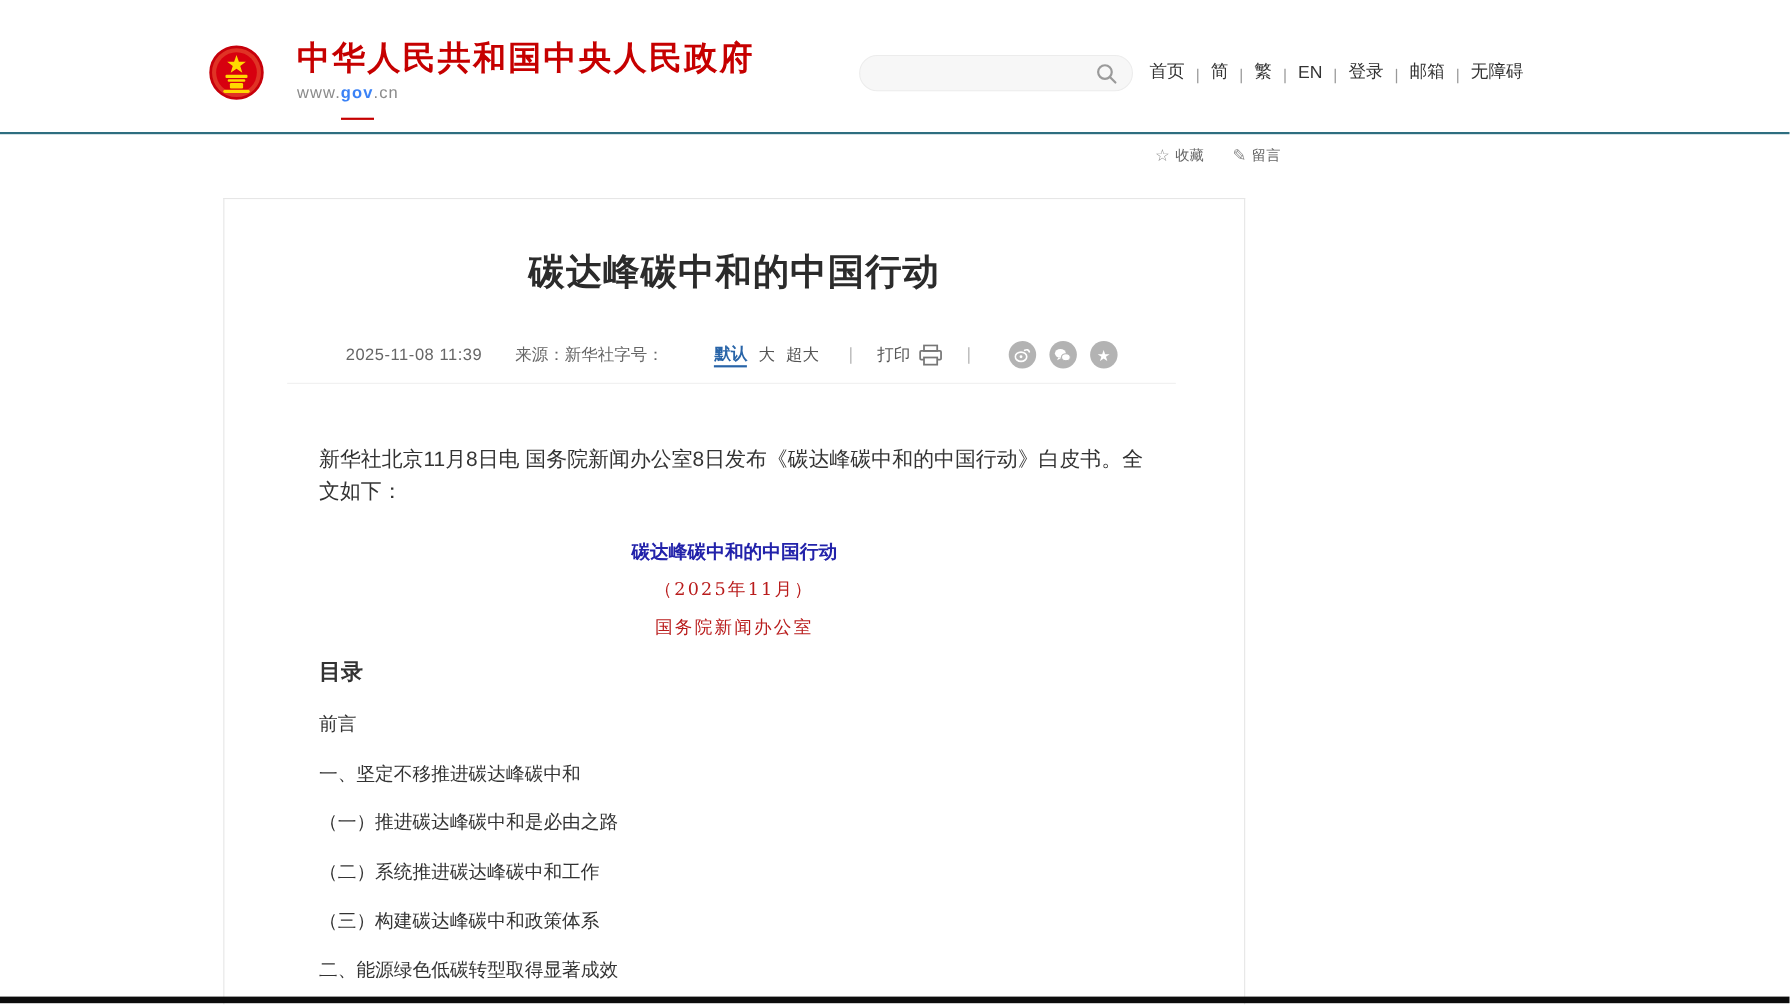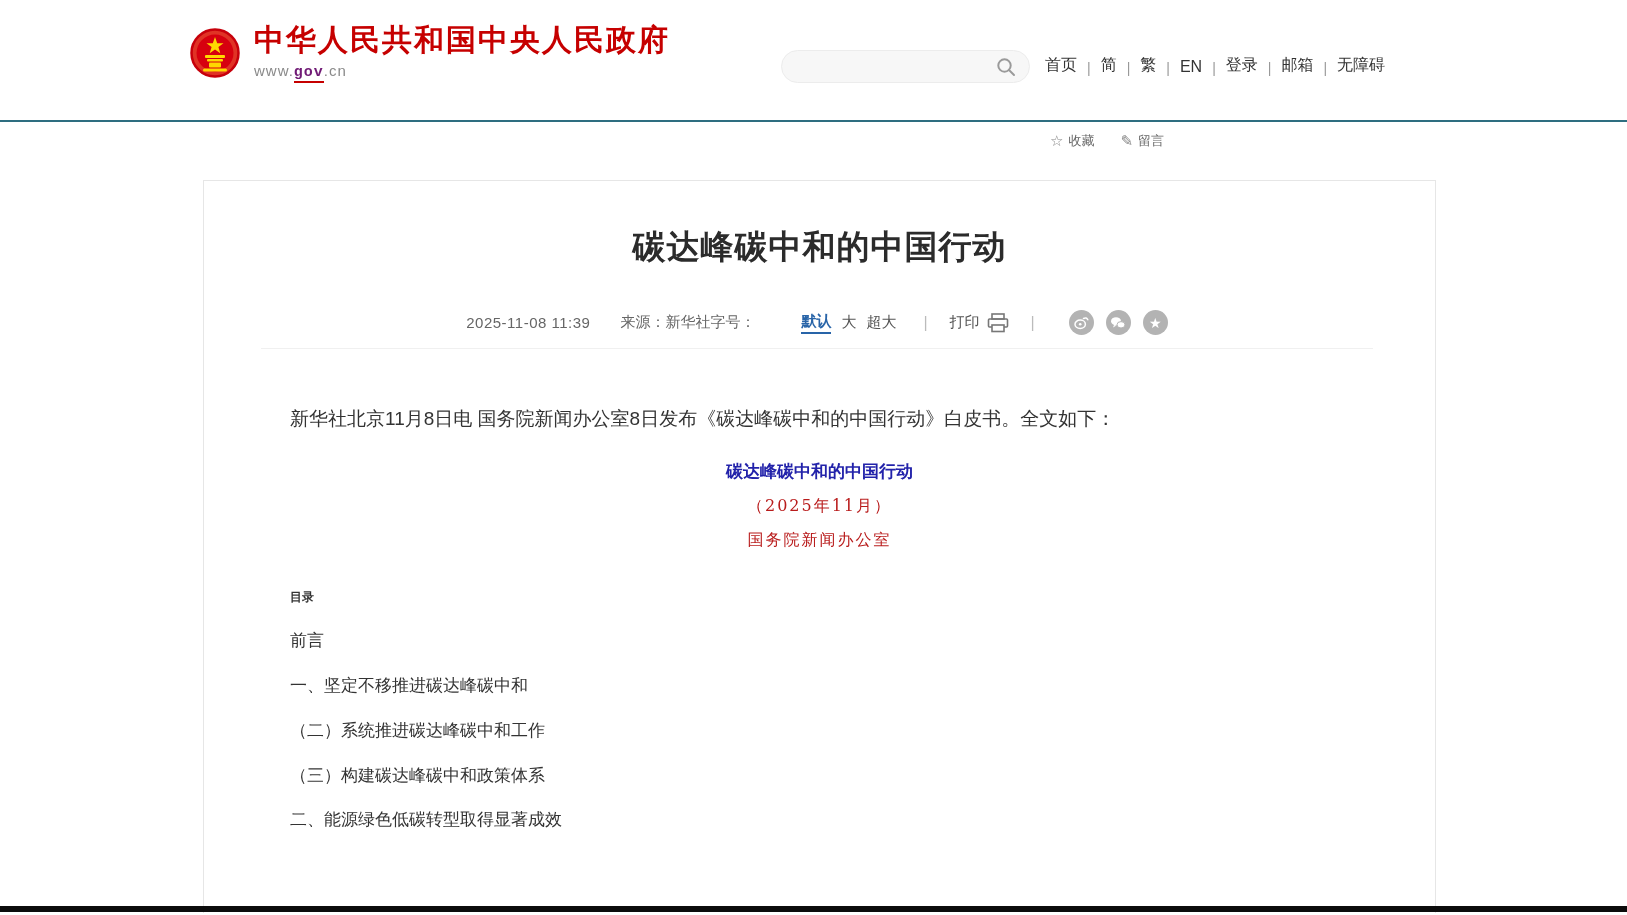--- a/index.html
+++ b/index.html
@@ -3,45 +3,45 @@
 <meta charset="utf-8">
 <style>
   * { margin:0; padding:0; box-sizing:border-box; }
   html,body { width:1627px; height:915px; background:#fff; overflow:hidden;
               font-family:"Liberation Sans","DejaVu Sans",sans-serif; }
   .page { position:relative; width:1627px; height:915px; background:#fff; }
 
   
   .header { position:absolute; left:0; top:0; width:100%; height:122px; background:#fff;
             border-bottom:2px solid #2e6e80; }
-  .logo-wrap { position:absolute; left:190px; top:24px; display:flex; align-items:flex-end; cursor:pointer; }
+  .logo-wrap { position:absolute; left:190px; top:38px; display:flex; align-items:flex-start; cursor:pointer;gap:16px; }
   .emblem { width:50px; height:56px; margin-right:14px; }
   .site-title { color:#c60000; font-size:30px; font-weight:bold; letter-spacing:2px; line-height:32px; }
   .site-url { font-size:15px; color:#8a8a8a; margin-top:6px; letter-spacing:1px; }
-  .site-url .hl { color:#701a75; font-weight:bold; border-bottom:2px solid #c60000; padding-bottom:0;font-family:Liberation Mono, monospace; }
+  .site-url .hl { color:#3b82f6; font-weight:bold; border-bottom:2px solid #c60000; padding-bottom:14px; }
 
   .search-box { position:absolute; left:781px; top:50px; width:249px; height:33px;
                 background:#f7f7f7; border:1px solid #ececec; border-radius:17px;
                 display:flex; align-items:center; padding:0 12px 0 18px; }
   .search-input { flex:1; border:none; outline:none; background:transparent; font-size:14px; color:#333; }
   .search-icon { width:22px; height:22px; cursor:pointer; }
 
   .top-nav { position:absolute; left:1045px; top:55px; display:flex; align-items:flex-end;
              font-size:16px; color:#333; white-space:nowrap; }
   .top-nav .nav-item { cursor:pointer; color:#333; }
   .top-nav .sep { color:#999; margin:0 10px; font-size:14px; }
 
   
   .actions { position:absolute; left:1050px; top:132px; display:flex; align-items:center;
              font-size:13px; color:#666; }
   .action { display:flex; align-items:center; cursor:pointer; margin-right:26px; }
   .action .ico { font-size:15px; color:#888; margin-right:5px; }
 
   
-  .content-box { position:absolute; left:203px; top:180px; width:1233px; height:733px;
+  .content-box { position:absolute; left:203px; top:180px; width:929px; height:733px;
                  background:#fff; border:1px solid #e6e6e6; border-bottom:none; }
   .article-title { margin-top:44px; text-align:center; font-size:33px; font-weight:600;
                    color:#2b2b2b; letter-spacing:1px; }
 
   .meta-row { margin:40px 62px 0 57px; display:flex; justify-content:center;
               align-items:center; padding-bottom:13px; border-bottom:1px solid #f0f0f0; }
   .meta-left { display:flex; align-items:center; font-size:15px; color:#666; }
   .meta-date { margin-right:30px; letter-spacing:0.5px; }
   .meta-right { display:flex; align-items:center; font-size:15px; color:#666; }
   .fs-label { margin-right:6px; }
@@ -55,21 +55,21 @@
                   display:flex; align-items:center; justify-content:center; cursor:pointer; }
   .share-circle svg { display:block; }
   .share-star { color:#fff; font-size:14px; line-height:1; }
 
   
   .article-body { padding:0 86px; color:#333; }
   .lead { margin-top:55px; font-size:19px; line-height:1.55; }
   .doc-title { margin-top:27px; text-align:center; font-size:17px; font-weight:bold; color:#2222aa; }
   .doc-line { margin-top:13px; text-align:center; font-size:16px; color:#b91c1c;
               font-family:"DejaVu Serif","Liberation Serif",serif; letter-spacing:2px; }
-  .toc-heading { margin-top:38px; font-size:12px; font-weight:bold; color:#333; }
+  .toc-heading { margin-top:16px; font-size:20px; font-weight:bold; color:#333; }
   .toc-item { margin-top:26px; font-size:17px; color:#333; line-height:1.1; }
 
   
   .bottom-line { position:absolute; left:0; top:906px; width:100%; height:6px; background:#0c0c0c; }
 </style>
 </head>
 <body>
 
 <div class="page">
 
@@ -177,20 +177,21 @@
     <div class="article-body">
       <p class="lead">新华社北京11月8日电 国务院新闻办公室8日发布《碳达峰碳中和的中国行动》白皮书。全文如下：</p>
 
       <div class="doc-title">碳达峰碳中和的中国行动</div>
       <div class="doc-line">（2025年11月）</div>
       <div class="doc-line">国务院新闻办公室</div>
 
       <div class="toc-heading">目录</div>
       <div class="toc-item">前言</div>
       <div class="toc-item">一、坚定不移推进碳达峰碳中和</div>
+      <div class="toc-item">（一）推进碳达峰碳中和是必由之路</div>
       <div class="toc-item">（二）系统推进碳达峰碳中和工作</div>
       <div class="toc-item">（三）构建碳达峰碳中和政策体系</div>
       <div class="toc-item">二、能源绿色低碳转型取得显著成效</div>
 
     </div>
   </div>
 
   <div class="bottom-line"></div>
 </div>
 

